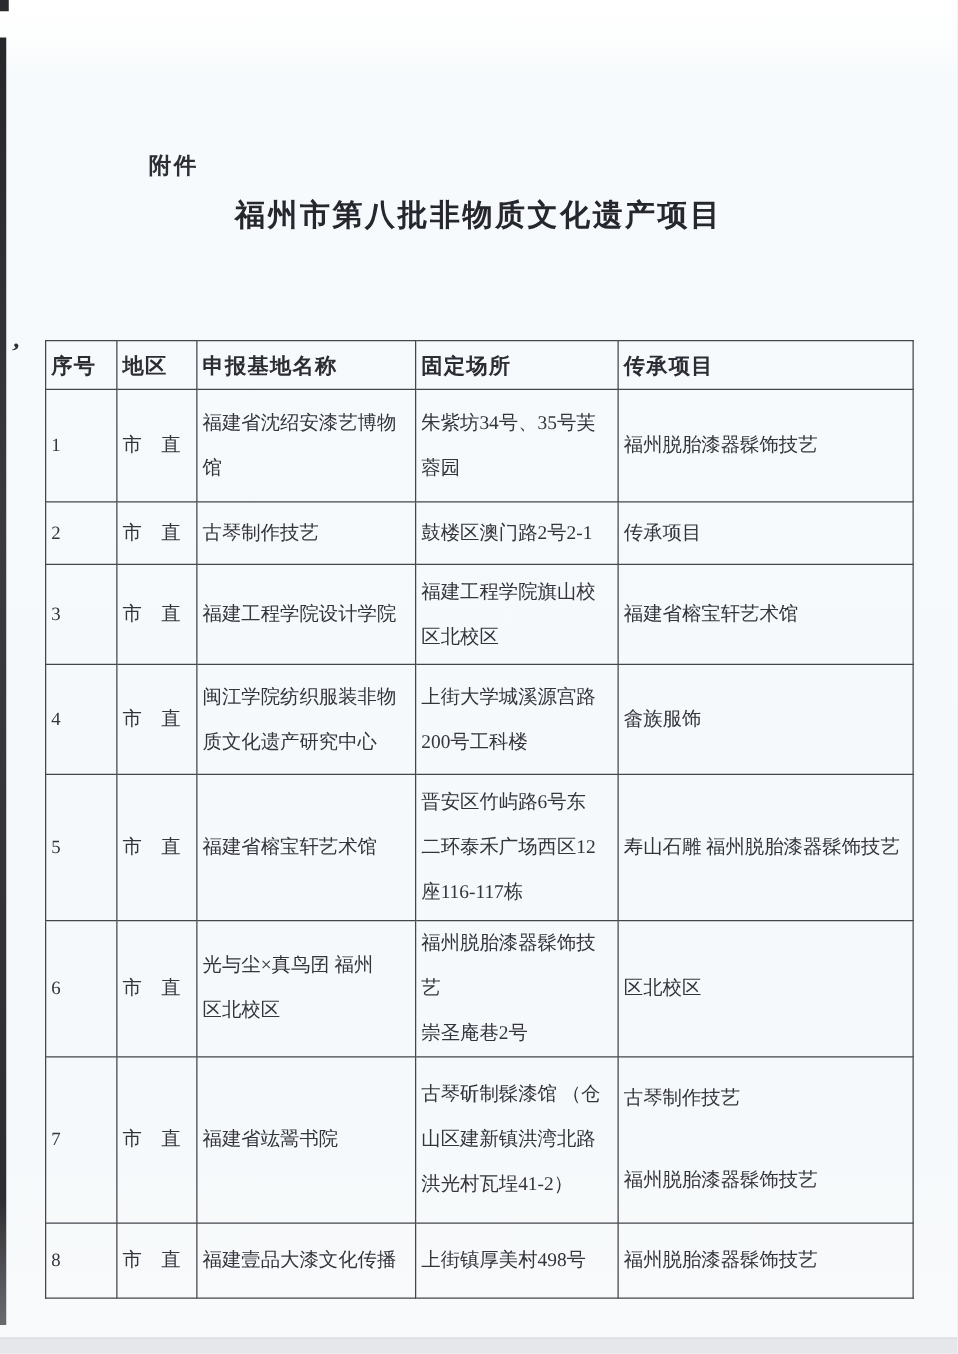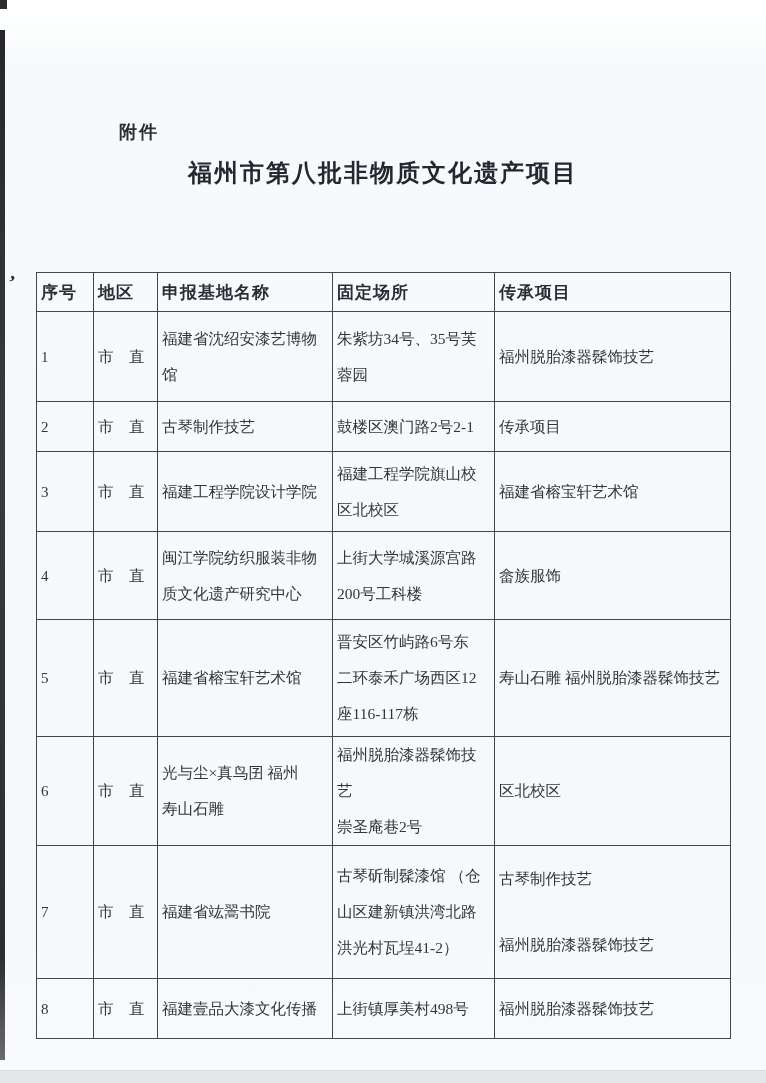--- a/index.html
+++ b/index.html
@@ -147,21 +147,21 @@
           <td>福建省榕宝轩艺术馆</td>
           <td>晋安区竹屿路6号东
 二环泰禾广场西区12
 座116-117栋</td>
           <td>寿山石雕  福州脱胎漆器髹饰技艺</td>
         </tr>
         <tr>
           <td class="num">6</td>
           <td>市　直</td>
           <td>光与尘×真鸟囝 福州
-寿山石雕</td>
+区北校区</td>
           <td>福州脱胎漆器髹饰技艺
 崇圣庵巷2号</td>
           <td>区北校区</td>
         </tr>
         <tr>
           <td class="num">7</td>
           <td>市　直</td>
           <td>福建省竑翯书院</td>
           <td>古琴斫制髹漆馆 （仓
 山区建新镇洪湾北路

